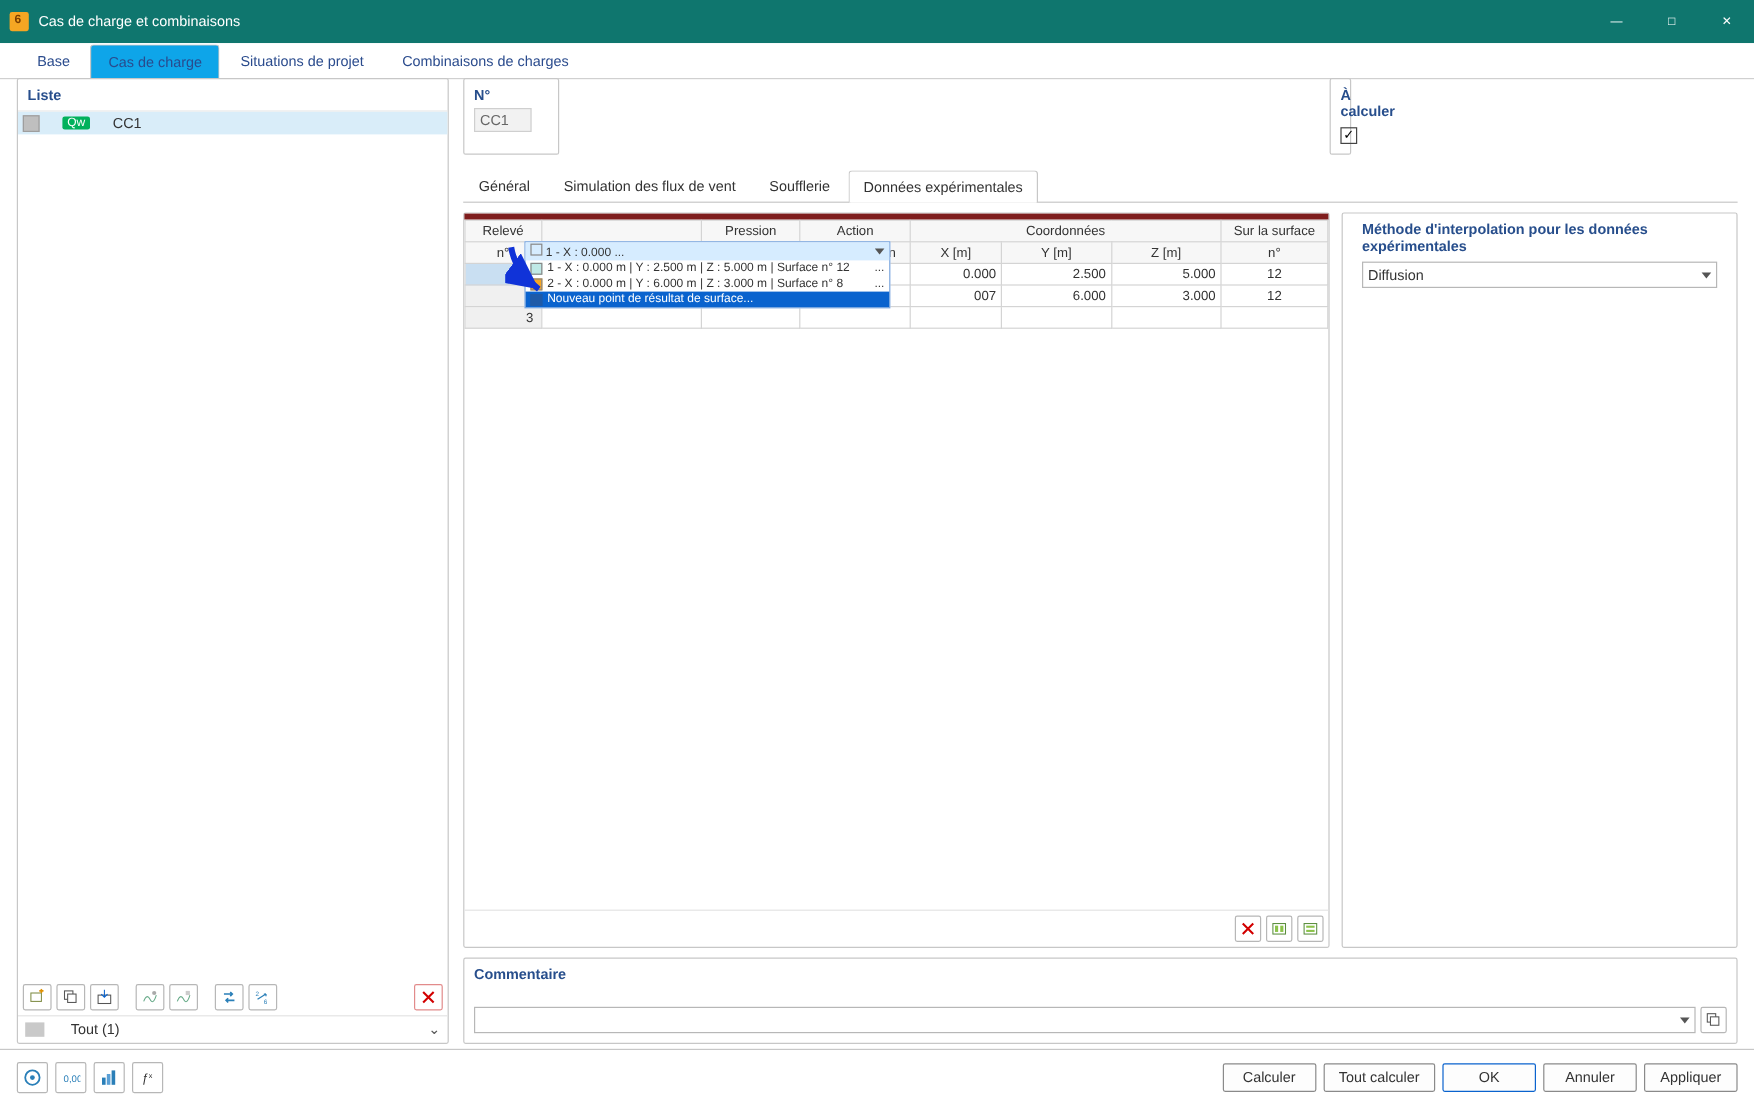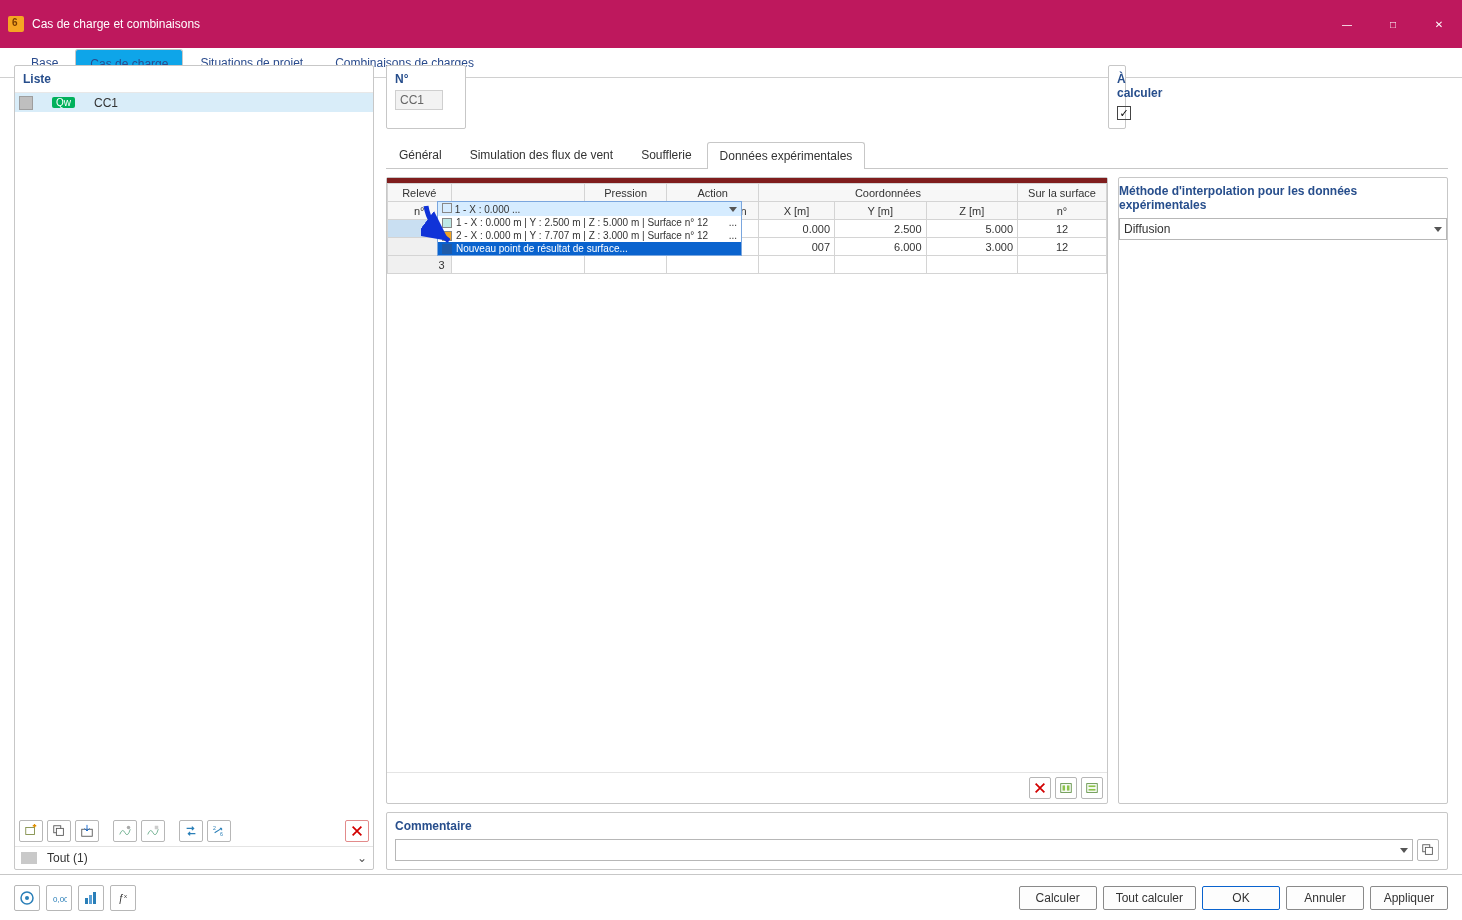--- a/index.html
+++ b/index.html
@@ -1,20 +1,20 @@
 <!DOCTYPE html>
 <html><head>
 <meta charset="utf-8">
 <style>
   * { box-sizing: border-box; }
   html, body { margin:0; padding:0; height:100%; }
   body { font-family: "Segoe UI", Tahoma, Arial, sans-serif; font-size:12px; color:#333; background:#fff; overflow:hidden; }
 
   
-  .titlebar { height:48px; background:#be185d; color:#fff; display:flex; align-items:center; padding:0 0 0 8px; }
+  .titlebar { height:36px; background:#0f766e; color:#fff; display:flex; align-items:center; padding:0 0 0 8px; }
   .titlebar .app-icon { width:16px; height:16px; background:#f5a623; border-radius:2px; display:inline-block; margin-right:8px; position:relative; }
   .titlebar .app-icon::after { content:"6"; position:absolute; left:4px; top:1px; font-size:10px; color:#7a3d00; font-weight:bold; }
   .titlebar .title-text { flex:1; font-size:12px; }
   .titlebar .win-btns { display:flex; height:100%; }
   .titlebar .win-btn { width:46px; height:100%; display:flex; align-items:center; justify-content:center; color:#fff; }
   .titlebar .win-btn .glyph { font-family:"Segoe MDL2 Assets","Segoe UI Symbol",sans-serif; font-size:10px; }
 
   
   .main-tabs { height:30px; display:flex; align-items:flex-end; padding:0 16px; border-bottom:1px solid #d0d0d0; background:#fff; }
   .main-tab { padding:7px 14px 7px 14px; border:1px solid transparent; border-bottom:none; margin-right:2px; color:#2a4b8d; cursor:default; border-radius:3px 3px 0 0; }
@@ -32,21 +32,21 @@
   
   .list-pane { flex:1; }
   .list-body { flex:1; padding:0; overflow:auto; }
   .list-row { display:flex; align-items:center; height:19px; padding:0 4px; gap:19px; background:#d9edf9; }
   .swatch { width:14px; height:14px; background:#bfbfbf; border:1px solid #9e9e9e; }
   .pill { background:#01b15c; color:#fff; font-size:10px; padding:0 4px; border-radius:2px; }
   .list-toolbar { display:flex; gap:4px; padding:4px; align-items:center; }
   .tool-btn { width:24px; height:22px; border:1px solid #b7b7b7; border-radius:2px; background:#fff; display:flex; align-items:center; justify-content:center; }
   .tool-btn svg { width:14px; height:14px; }
   .tool-spacer { flex:1; }
-  .filter-row { display:flex; align-items:center; padding:4px 6px; gap:10px; border-top:1px solid #e4e4e4; }
+  .filter-row { display:flex; align-items:center; padding:4px 6px; gap:22px; border-top:1px solid #e4e4e4; }
   .filter-swatch { width:16px; height:12px; background:#c9c9c9; }
   .filter-row .sel { flex:1; }
   .filter-row .chev { color:#555; }
 
   
   .top-grid { display:grid; grid-template-columns:80px 10px 1fr 10px 330px; }
   .mini-panel { border:1px solid #c7c7c7; border-radius:2px; padding:6px 8px 8px; background:#fff; }
   .mini-panel .head { color:#274e8c; font-weight:600; margin-bottom:4px; font-size:12px; }
   .mini-panel input[type=text], .select-fake { width:100%; height:22px; border:1px solid #b7b7b7; background:#fff; padding:0 4px; font:inherit; }
   .mini-panel .ro { background:#f2f2f2; color:#666; border:1px solid #cfcfcf; padding:2px 4px; display:inline-block; min-width:48px; }
@@ -85,26 +85,26 @@
   .dropdown .dd-item { padding:1px 4px; display:flex; align-items:center; gap:4px; }
   .dropdown .dd-item.hl { background:#0a63ce; color:#fff; }
   .dropdown .sq { width:10px; height:10px; border:1px solid #888; display:inline-block; }
 
   
   .arrow { position:absolute; left:34px; top:18px; z-index:60; pointer-events:none; }
 
   .grid-toolbar { display:flex; justify-content:flex-end; gap:4px; padding:4px; border-top:1px solid #e4e4e4; }
   .icon-btn { width:22px; height:22px; border:1px solid #b7b7b7; border-radius:2px; background:#fff; display:flex; align-items:center; justify-content:center; }
 
-  .right-col-panel { border:1px solid #c7c7c7; border-radius:2px; padding:6px 0 8px; }
+  .right-col-panel { border:1px solid #c7c7c7; border-radius:2px; padding:6px 16px 8px; }
   .right-col-panel .head { color:#274e8c; font-weight:600; margin-bottom:6px; font-size:12px; }
 
   
   .comment-panel { border:1px solid #c7c7c7; border-radius:2px; padding:6px 8px 8px; }
-  .comment-panel .head { color:#274e8c; font-weight:600; margin-bottom:6px; font-size:12px; }
+  .comment-panel .head { color:#274e8c; font-weight:600; margin-bottom:20px; font-size:12px; }
   .comment-row { display:flex; gap:4px; }
   .comment-row .select-fake { flex:1; }
 
   
   .footer { position:absolute; left:0; right:0; bottom:0; height:46px; border-top:1px solid #c7c7c7; display:flex; align-items:center; padding:0 14px; gap:6px; background:#fff; }
   .footer .ft-btn { width:26px; height:26px; border:1px solid #b7b7b7; border-radius:2px; background:#fff; display:flex; align-items:center; justify-content:center; }
   .footer .spacer { flex:1; }
   .footer .txt-btn { height:24px; min-width:78px; padding:0 12px; border:1px solid #8a8a8a; background:#fdfdfd; border-radius:2px; display:flex; align-items:center; justify-content:center; }
   .footer .txt-btn.primary { border:1px solid #0a63ce; }
 </style>
@@ -304,21 +304,21 @@
               <span><span class="sq"></span>&nbsp;<span>1 - X : 0.000 ...</span></span>
               <span class="chev-down"></span>
             </div>
             <div class="dd-item">
               <span class="sq" style="background:#bfe9e6"></span>
               <span>1 - X : 0.000 m | Y : 2.500 m | Z : 5.000 m | Surface n° 12</span>
               <span style="margin-left:auto">...</span>
             </div>
             <div class="dd-item">
               <span class="sq" style="background:#f5a623"></span>
-              <span>2 - X : 0.000 m | Y : 7.707 m | Z : 3.000 m | Surface n° 12</span>
+              <span>2 - X : 0.000 m | Y : 6.000 m | Z : 3.000 m | Surface n° 8</span>
               <span style="margin-left:auto">...</span>
             </div>
             <div class="dd-item hl">
               <span class="sq" style="background:#1e5aa8;border-color:#1e5aa8;"></span>
               <span>Nouveau point de résultat de surface...</span>
             </div>
           </div>
 
           <svg class="arrow" width="40" height="50">
             <defs>

